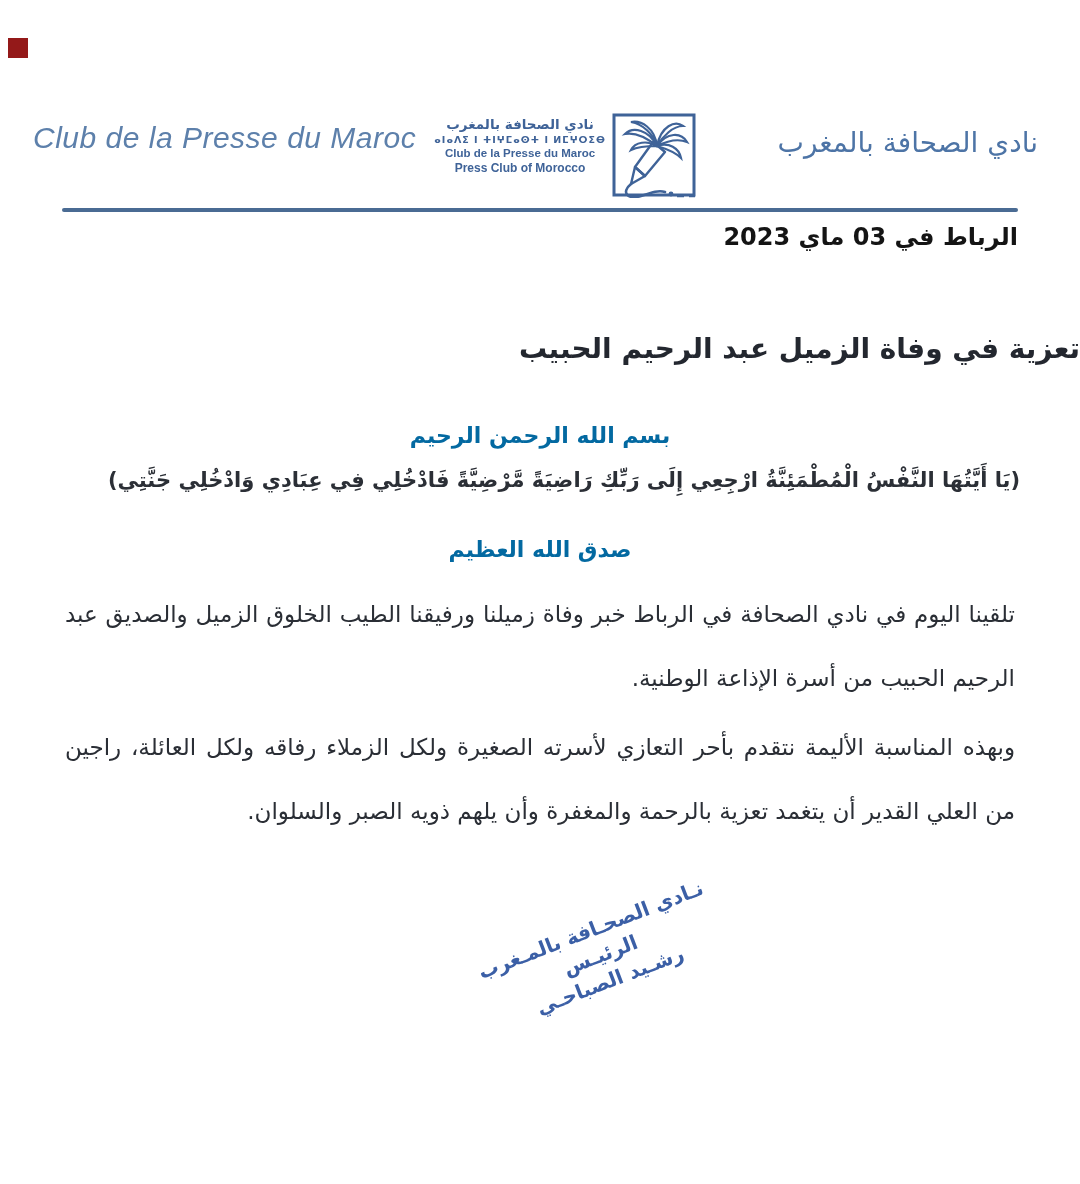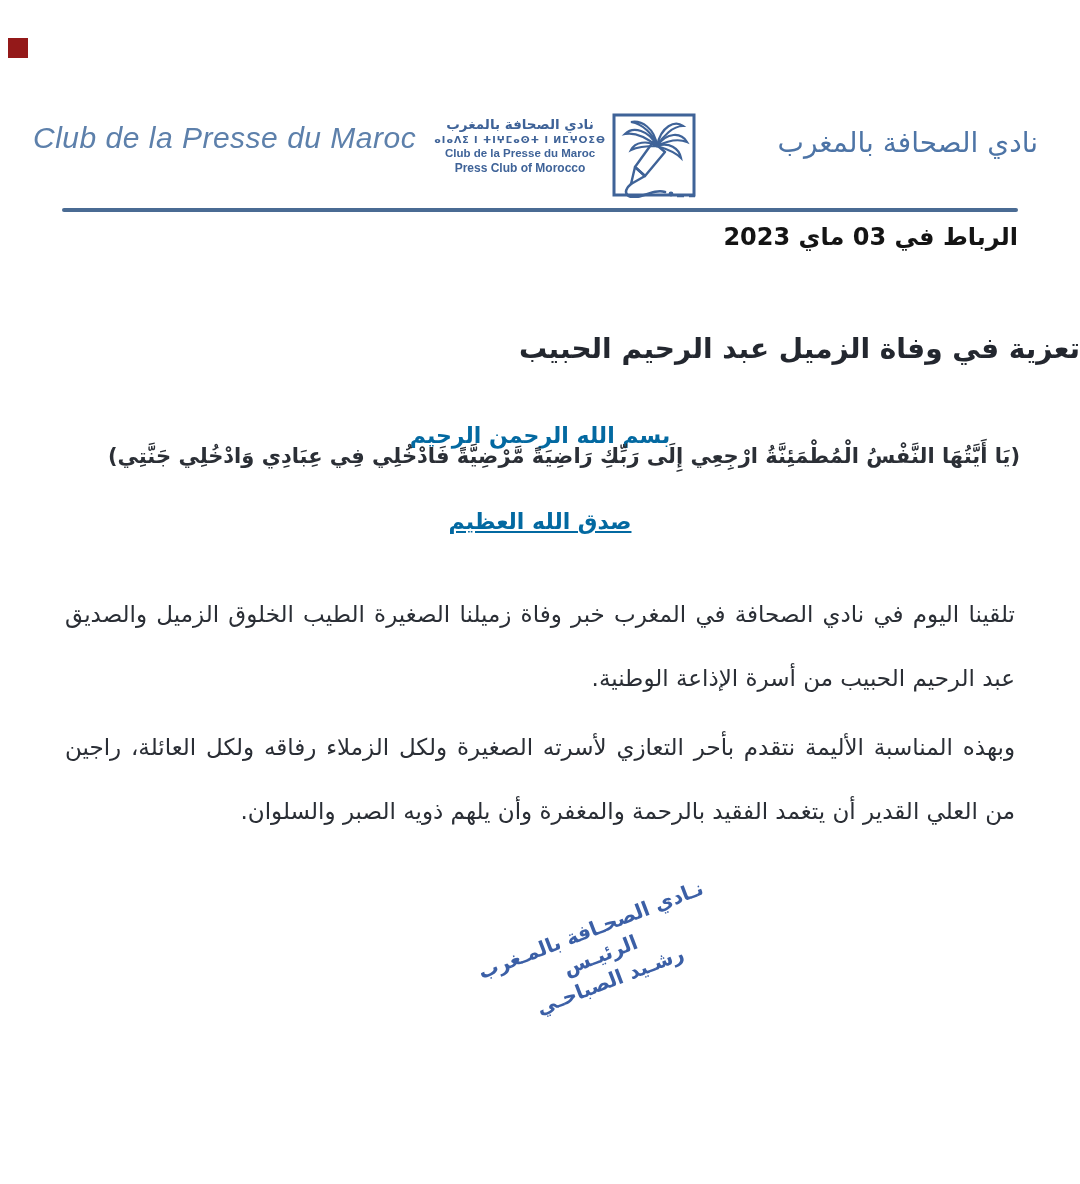--- a/index.html
+++ b/index.html
@@ -99,25 +99,25 @@
     position: absolute;
     left: 0;
     width: 100%;
     text-align: center;
     direction: rtl;
     font-size: 22px;
     font-weight: bold;
     color: #0369a1;
   }
   .basmala { top: 411px; }
-  .sadaqa  { top: 497px; text-decoration: underline; }
+  .sadaqa  { top: 525px; }
 
   .verse {
     position: absolute;
-    left: 0; top: 432px;
+    left: 0; top: 456px;
     width: 100%;
     text-align: center;
     direction: rtl;
     font-size: 21px;
     font-weight: bold;
     color: #2b2f36;
     white-space: nowrap;
     padding-left: 48px;
   }
 
@@ -192,23 +192,23 @@
   <div class="date-line">الرباط في 03 ماي 2023</div>
 
   <div class="letter-title">تعزية في وفاة الزميل عبد الرحيم الحبيب</div>
 
   <div class="basmala">بسم الله الرحمن الرحيم</div>
 
   <div class="verse">(يَا أَيَّتُهَا النَّفْسُ الْمُطْمَئِنَّةُ ارْجِعِي إِلَى رَبِّكِ رَاضِيَةً مَّرْضِيَّةً فَادْخُلِي فِي عِبَادِي وَادْخُلِي جَنَّتِي)</div>
 
   <div class="sadaqa">صدق الله العظيم</div>
 
-  <div class="para para-1">تلقينا اليوم في نادي الصحافة في المغرب خبر وفاة زميلنا الصغيرة الطيب الخلوق الزميل والصديق عبد الرحيم الحبيب من أسرة الإذاعة الوطنية.</div>
-
-  <div class="para para-2">وبهذه المناسبة الأليمة نتقدم بأحر التعازي لأسرته الصغيرة ولكل الزملاء رفاقه ولكل العائلة، راجين من العلي القدير أن يتغمد الفقيد بالرحمة والمغفرة وأن يلهم ذويه الصبر والسلوان.</div>
+  <div class="para para-1">تلقينا اليوم في نادي الصحافة في الرباط خبر وفاة زميلنا ورفيقنا الطيب الخلوق الزميل والصديق عبد الرحيم الحبيب من أسرة الإذاعة الوطنية.</div>
+
+  <div class="para para-2">وبهذه المناسبة الأليمة نتقدم بأحر التعازي لأسرته الصغيرة ولكل الزملاء رفاقه ولكل العائلة، راجين من العلي القدير أن يتغمد تعزية بالرحمة والمغفرة وأن يلهم ذويه الصبر والسلوان.</div>
 
   <div class="signature">
     <div>نـادي الصحـافة بالمـغرب</div>
     <div>الرئيـس</div>
     <div>رشـيد الصباحـي</div>
   </div>
 
 </div>
 
 </body></html>

